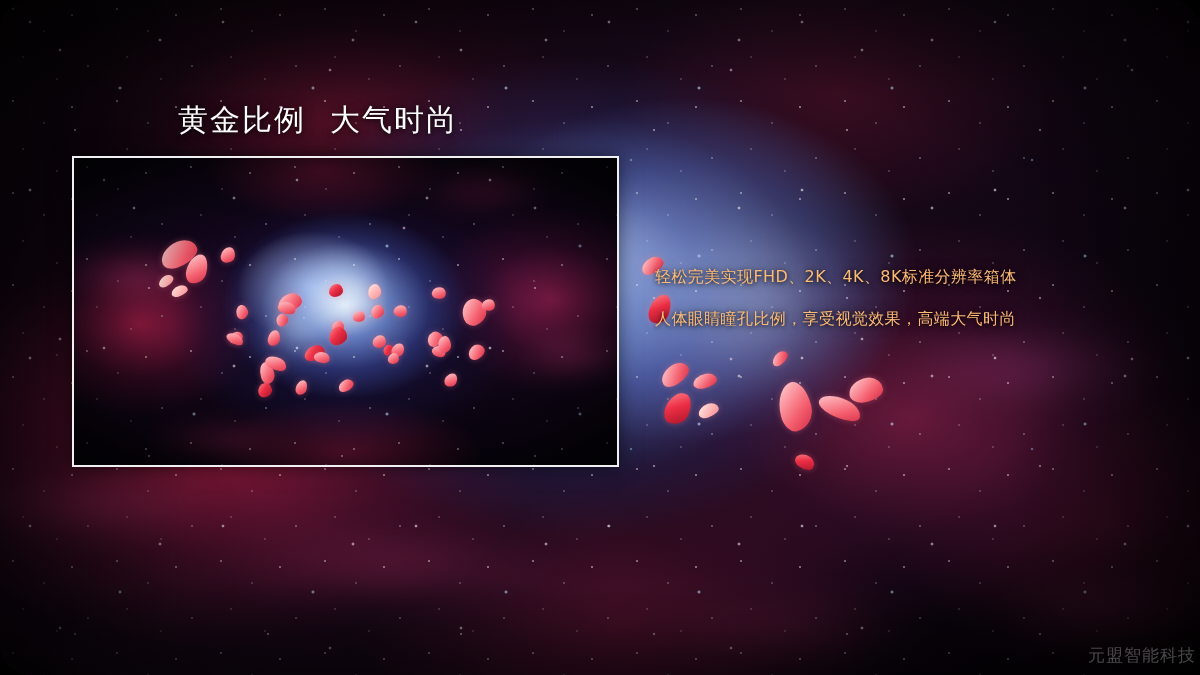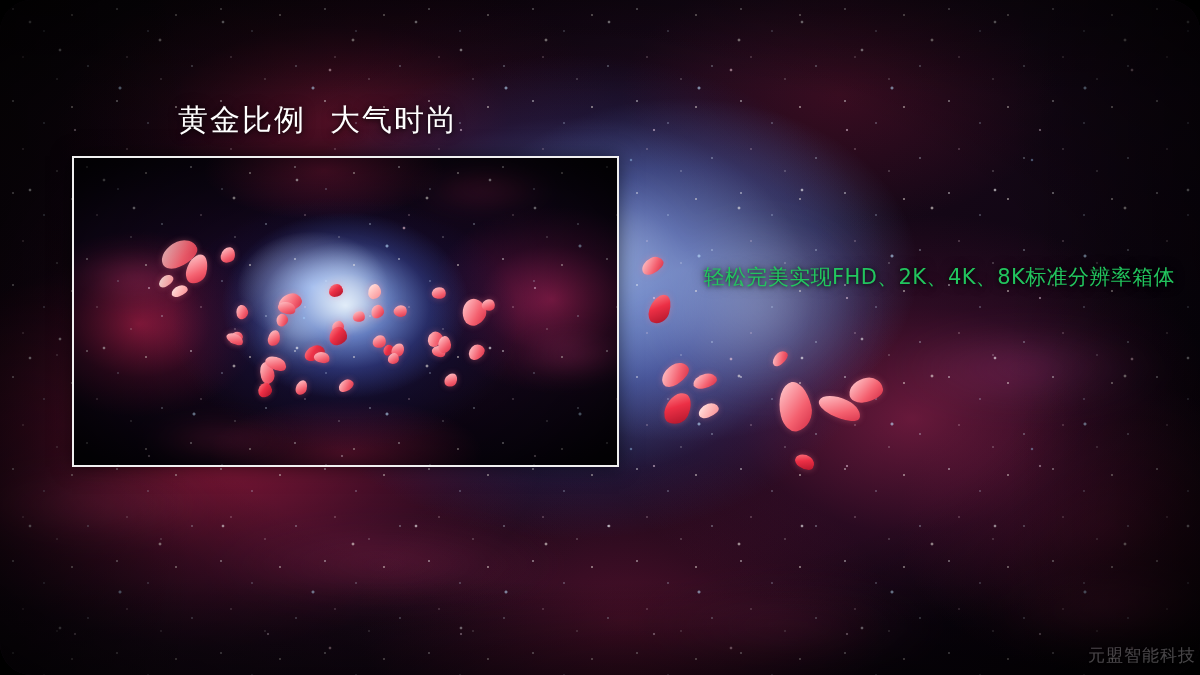--- a/index.html
+++ b/index.html
@@ -151,27 +151,26 @@
     text-shadow:0 1px 5px rgba(0,0,0,0.75), 0 0 14px rgba(0,0,0,0.45);
   }
   .title .gap { display:inline-block; width:24px; }
 
   .body-text {
     position:absolute;
     left:655px; top:256px;
     width:520px;
   }
   .body-line {
-    font-size:21px;
+    font-size:16px;
     line-height:42px;
-    color:#22c55e;
+    color:#fdba74;
     letter-spacing:0.4px;
     white-space:nowrap;
     text-shadow:0 1px 4px rgba(0,0,0,0.80), 0 0 12px rgba(0,0,0,0.55);
-    text-align:right;
   }
 
   .watermark {
     position:absolute;
     right:4px; bottom:8px;
     font-size:17px;
     letter-spacing:1px;
     color:rgba(235,230,235,0.30);
     white-space:nowrap;
     text-shadow:0 1px 2px rgba(0,0,0,0.5);
@@ -252,17 +251,18 @@
     </div>
     <div class="pic-vig"></div>
   </div>
 
   <div class="title">
     <span>黄金比例</span><span class="gap"></span><span>大气时尚</span>
   </div>
 
   <div class="body-text">
     <div class="body-line">轻松完美实现FHD、2K、4K、8K标准分辨率箱体</div>
+    <div class="body-line">人体眼睛瞳孔比例，享受视觉效果，高端大气时尚</div>
   </div>
 
   <div class="watermark">元盟智能科技</div>
 
 </div>
 
 </body></html>

